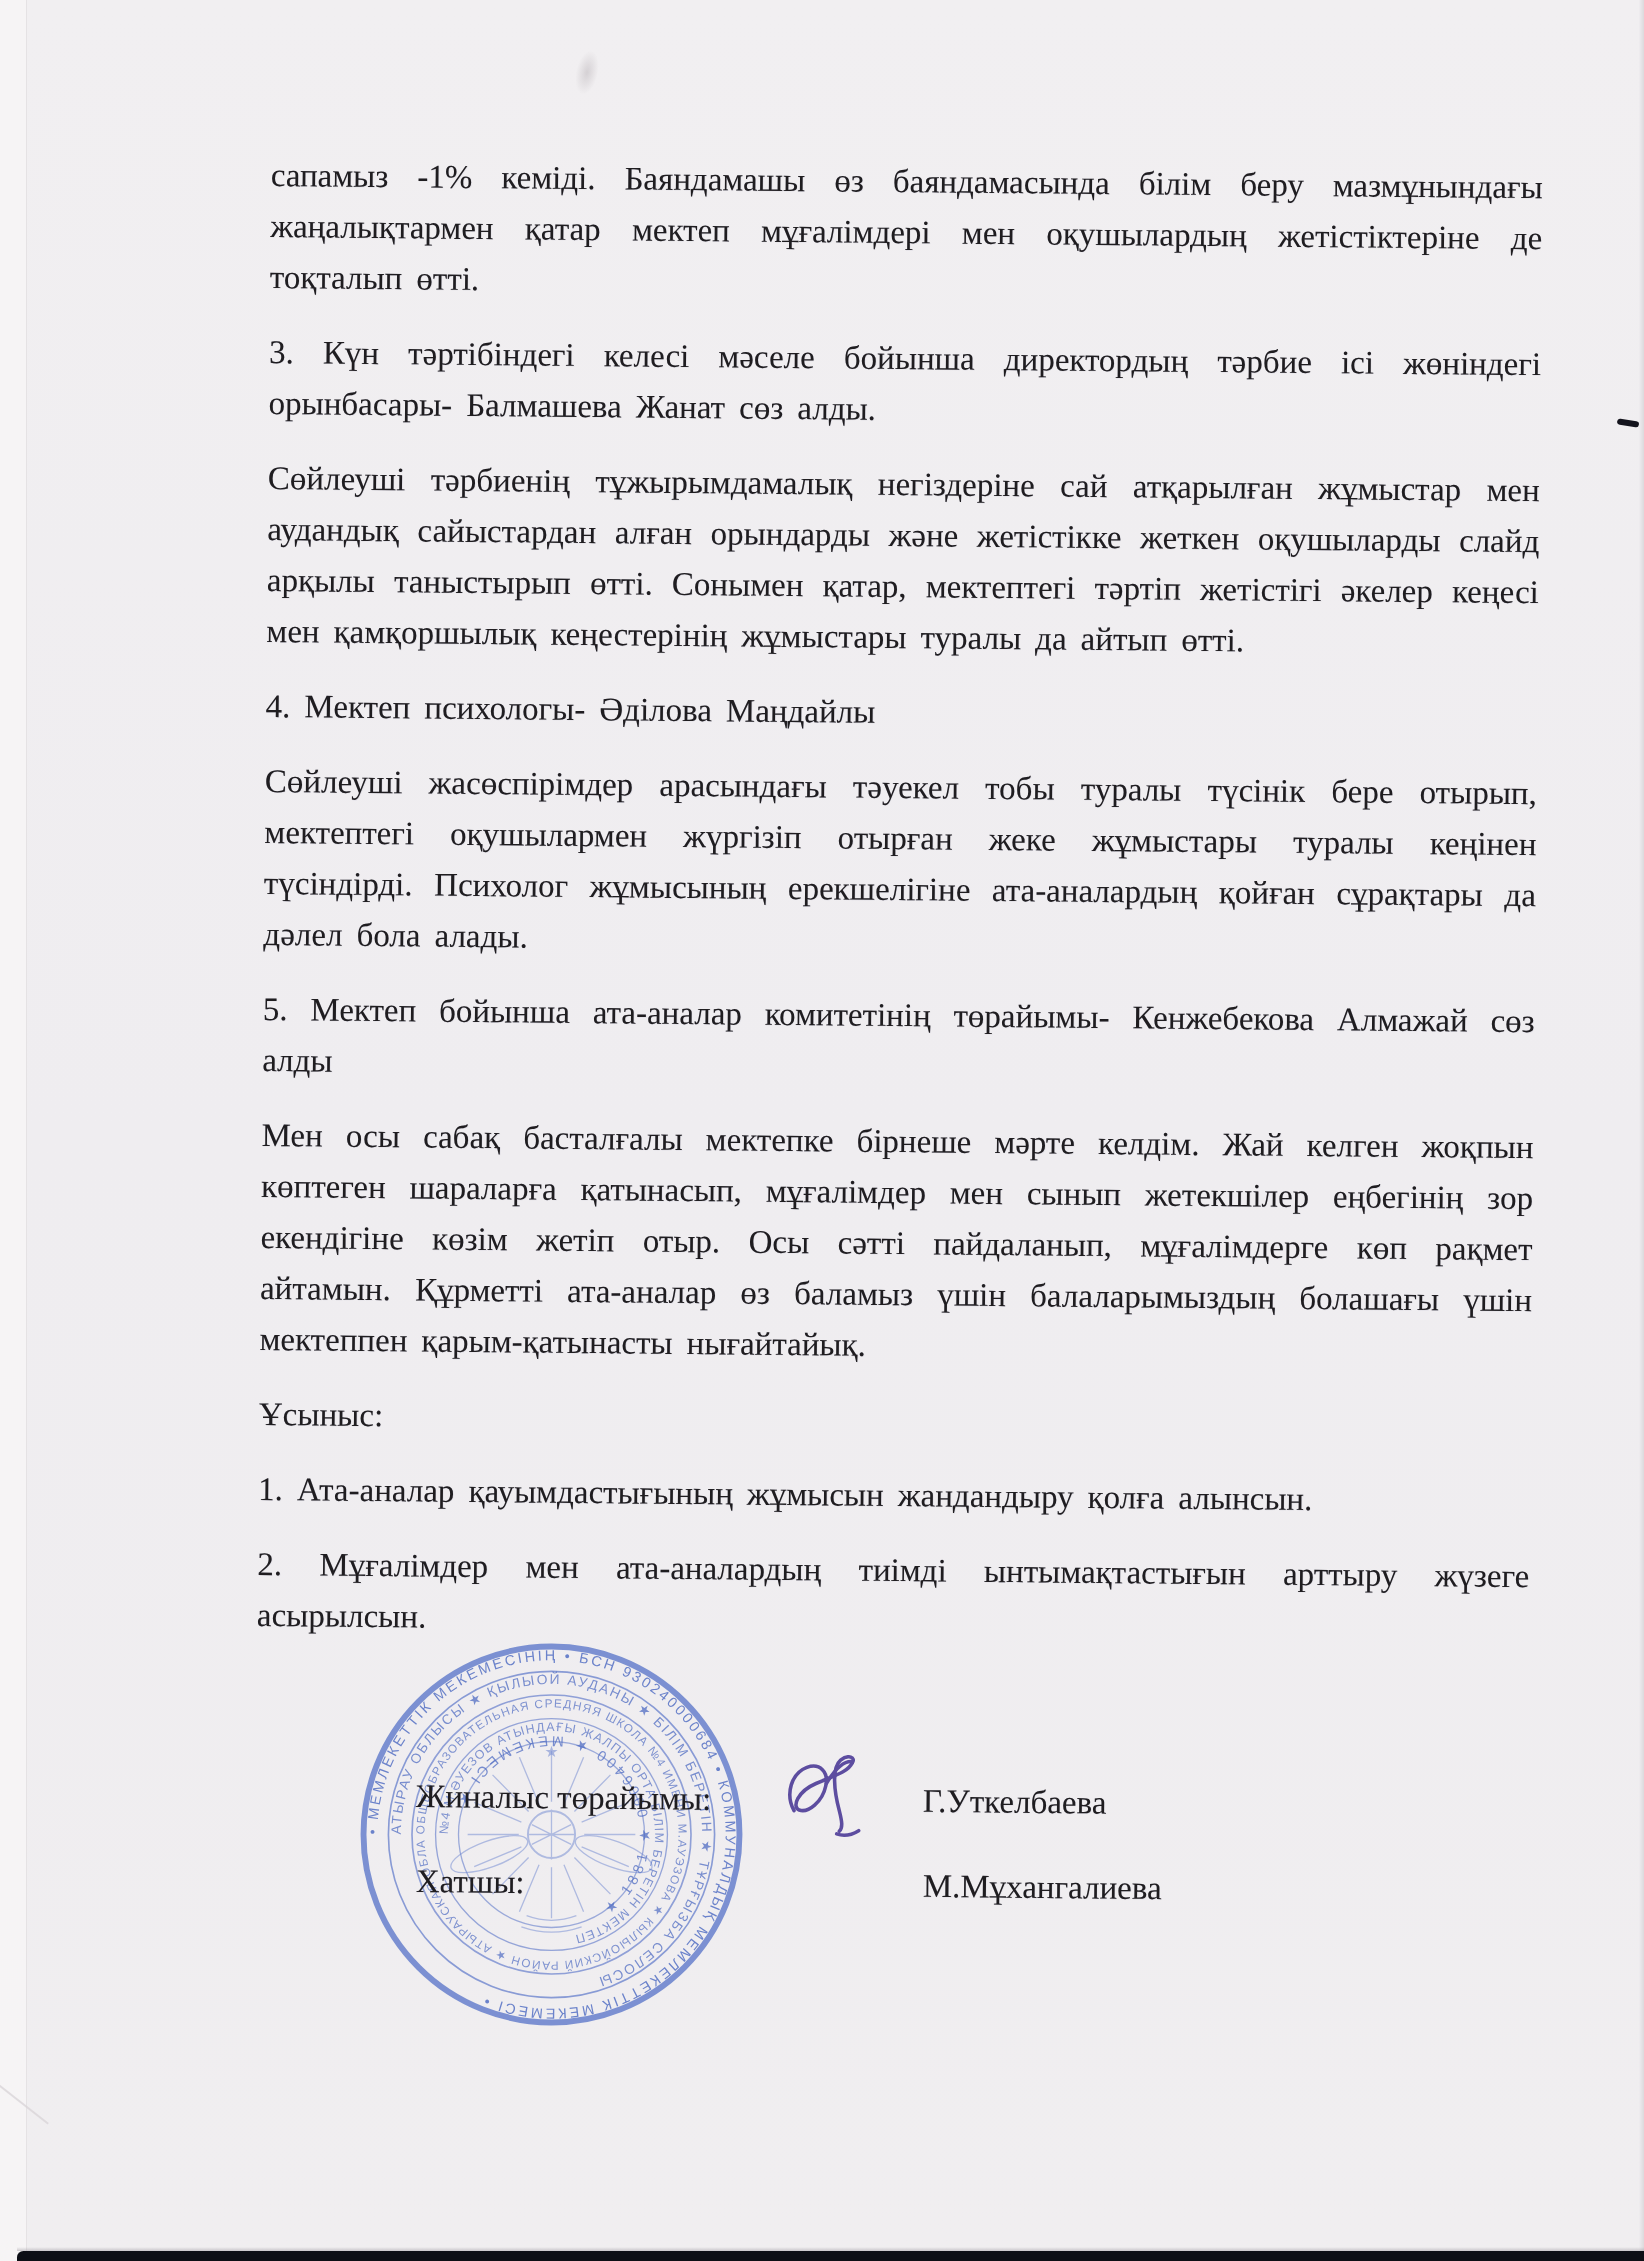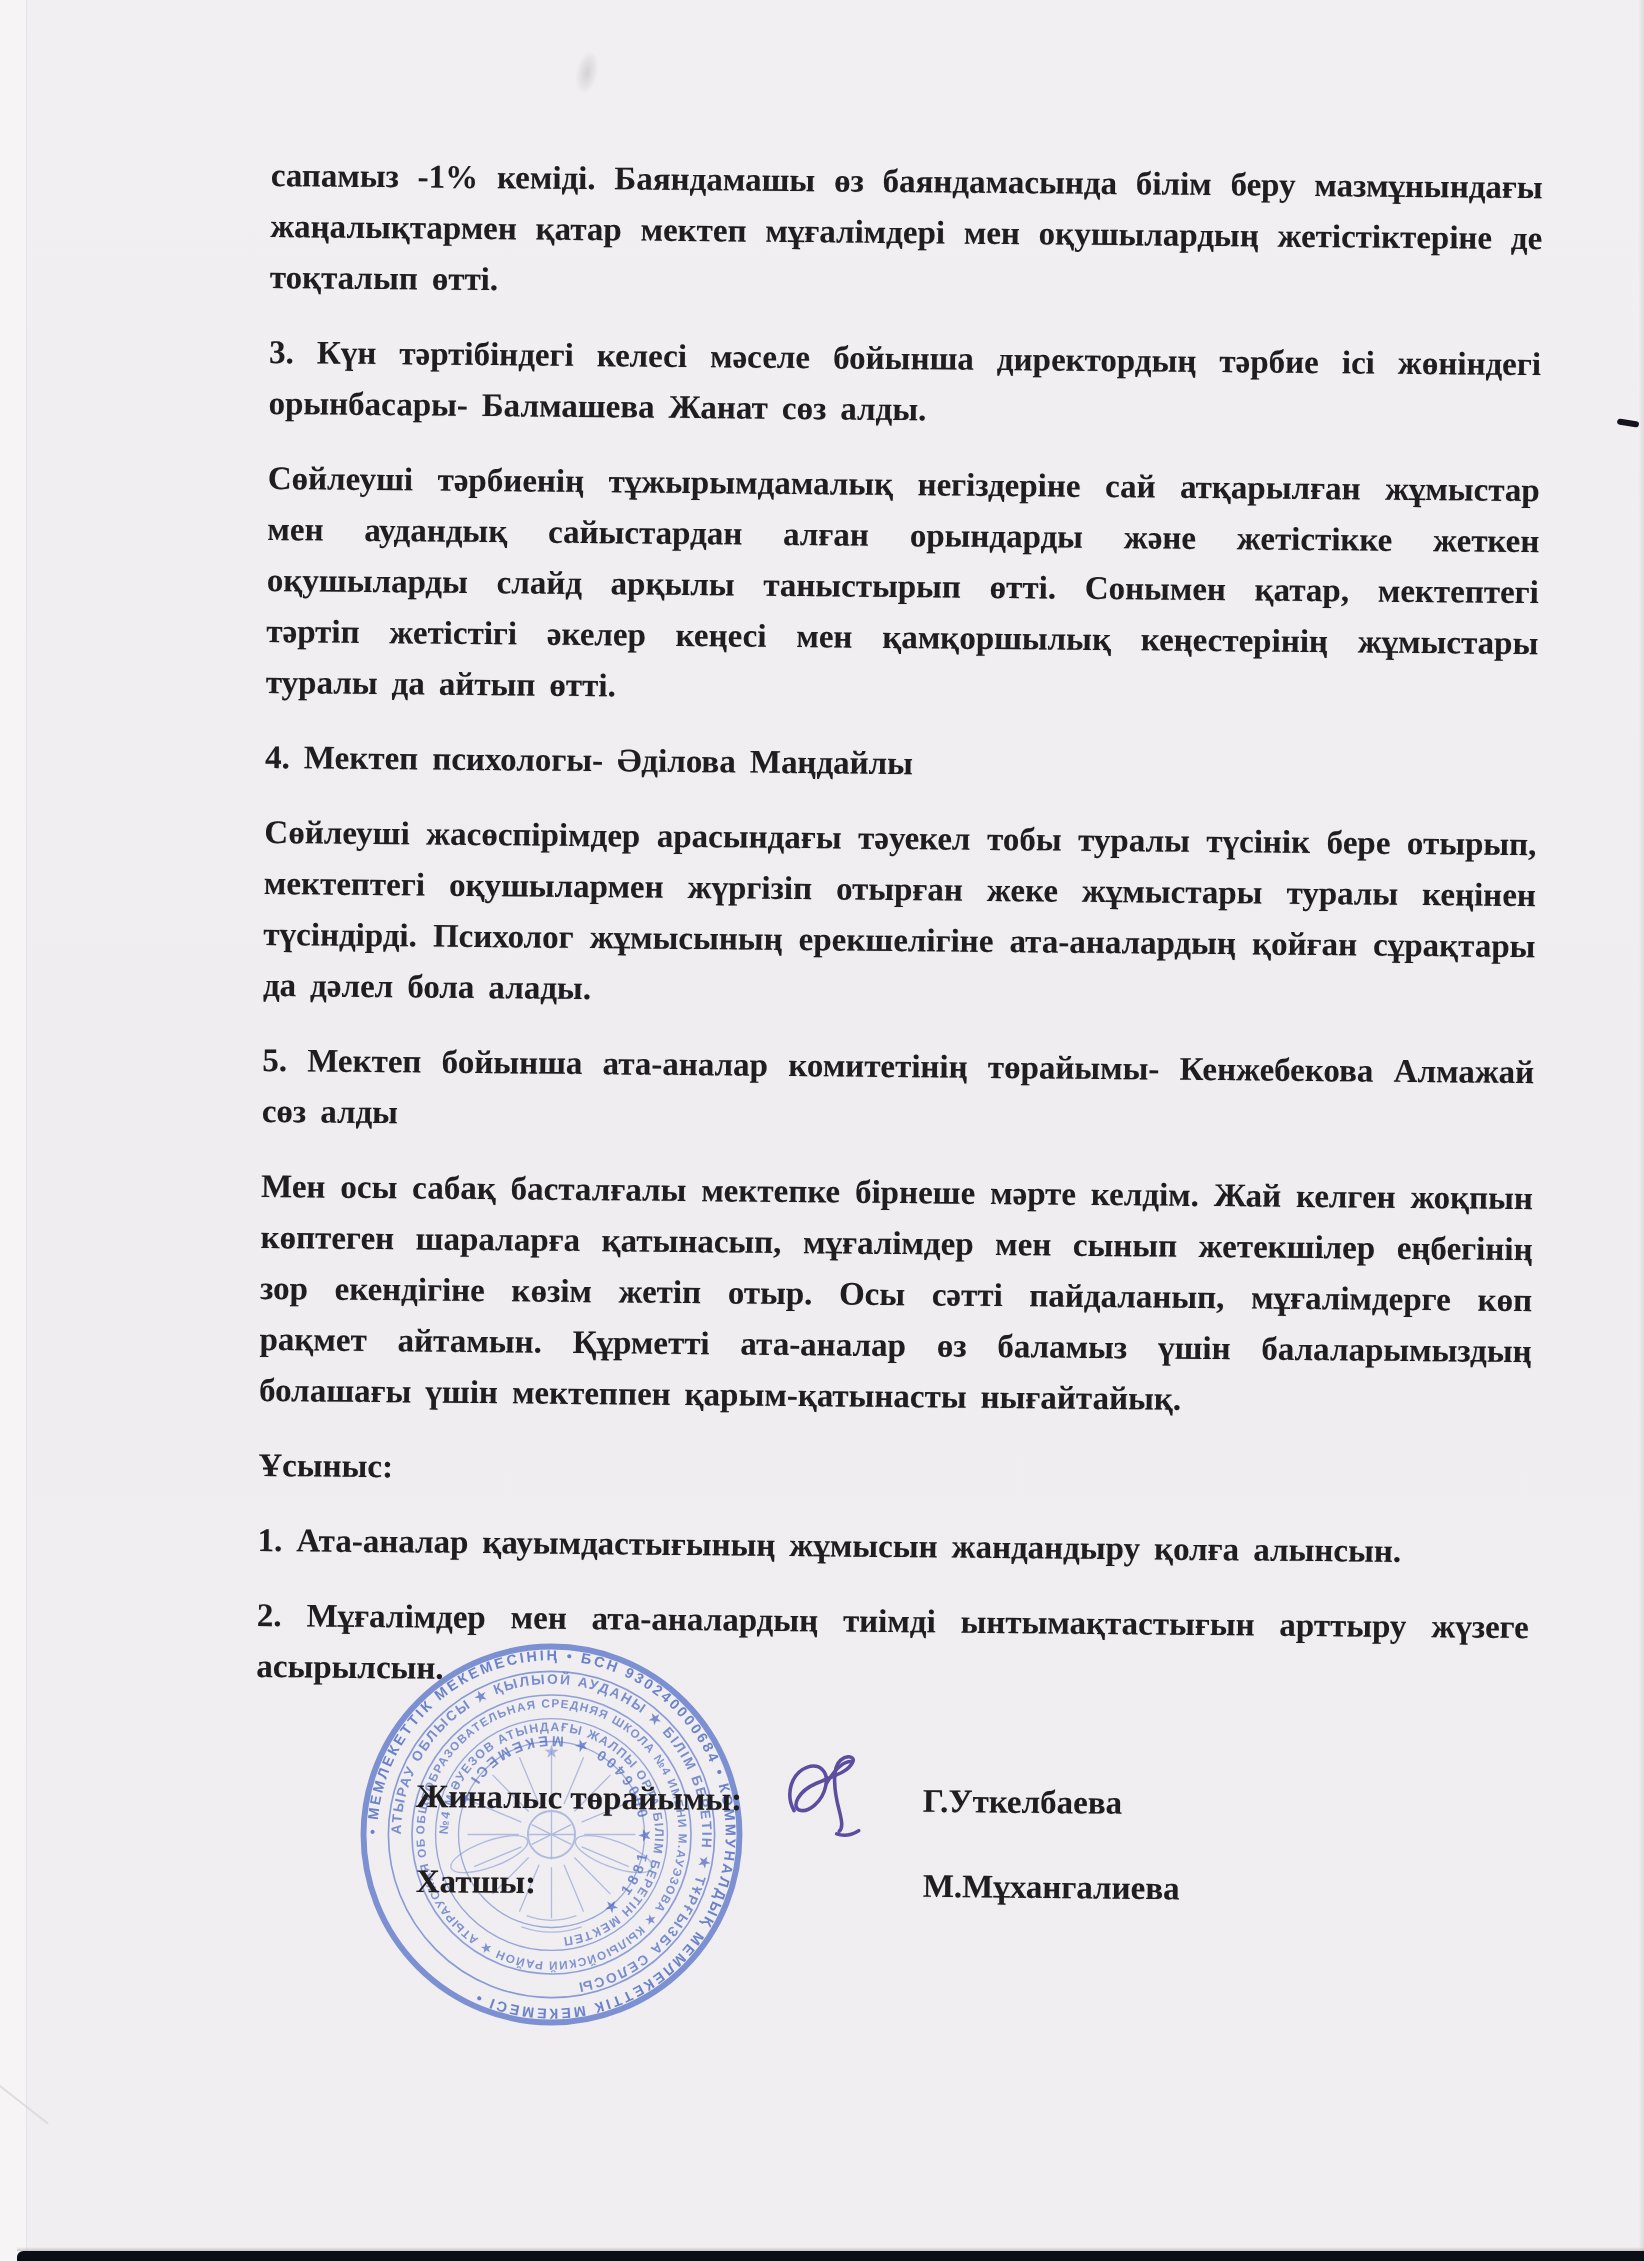--- a/index.html
+++ b/index.html
@@ -5,21 +5,20 @@
   html,body{margin:0;padding:0;}
   body{
     width:1644px;height:2261px;
     background:#e9e6e8;
     font-family:"Liberation Serif","DejaVu Serif",serif;
     position:relative;overflow:hidden;
   }
   .page{
     position:absolute;inset:0;
     background:linear-gradient(180deg,#f1eff1 0%,#efedf0 50%,#f0eef0 100%);
-    font-weight:bold;
   }
   
   .edge-left{
     position:absolute;left:0;top:0;bottom:0;width:26px;
     background:#f6f4f5;border-right:0.6px solid #e5e2e4;
   }
   .edge-right{
     position:absolute;right:0;top:0;bottom:0;width:5.2px;
     background:linear-gradient(to right,#efedf0,#dcd9dc);
   }

